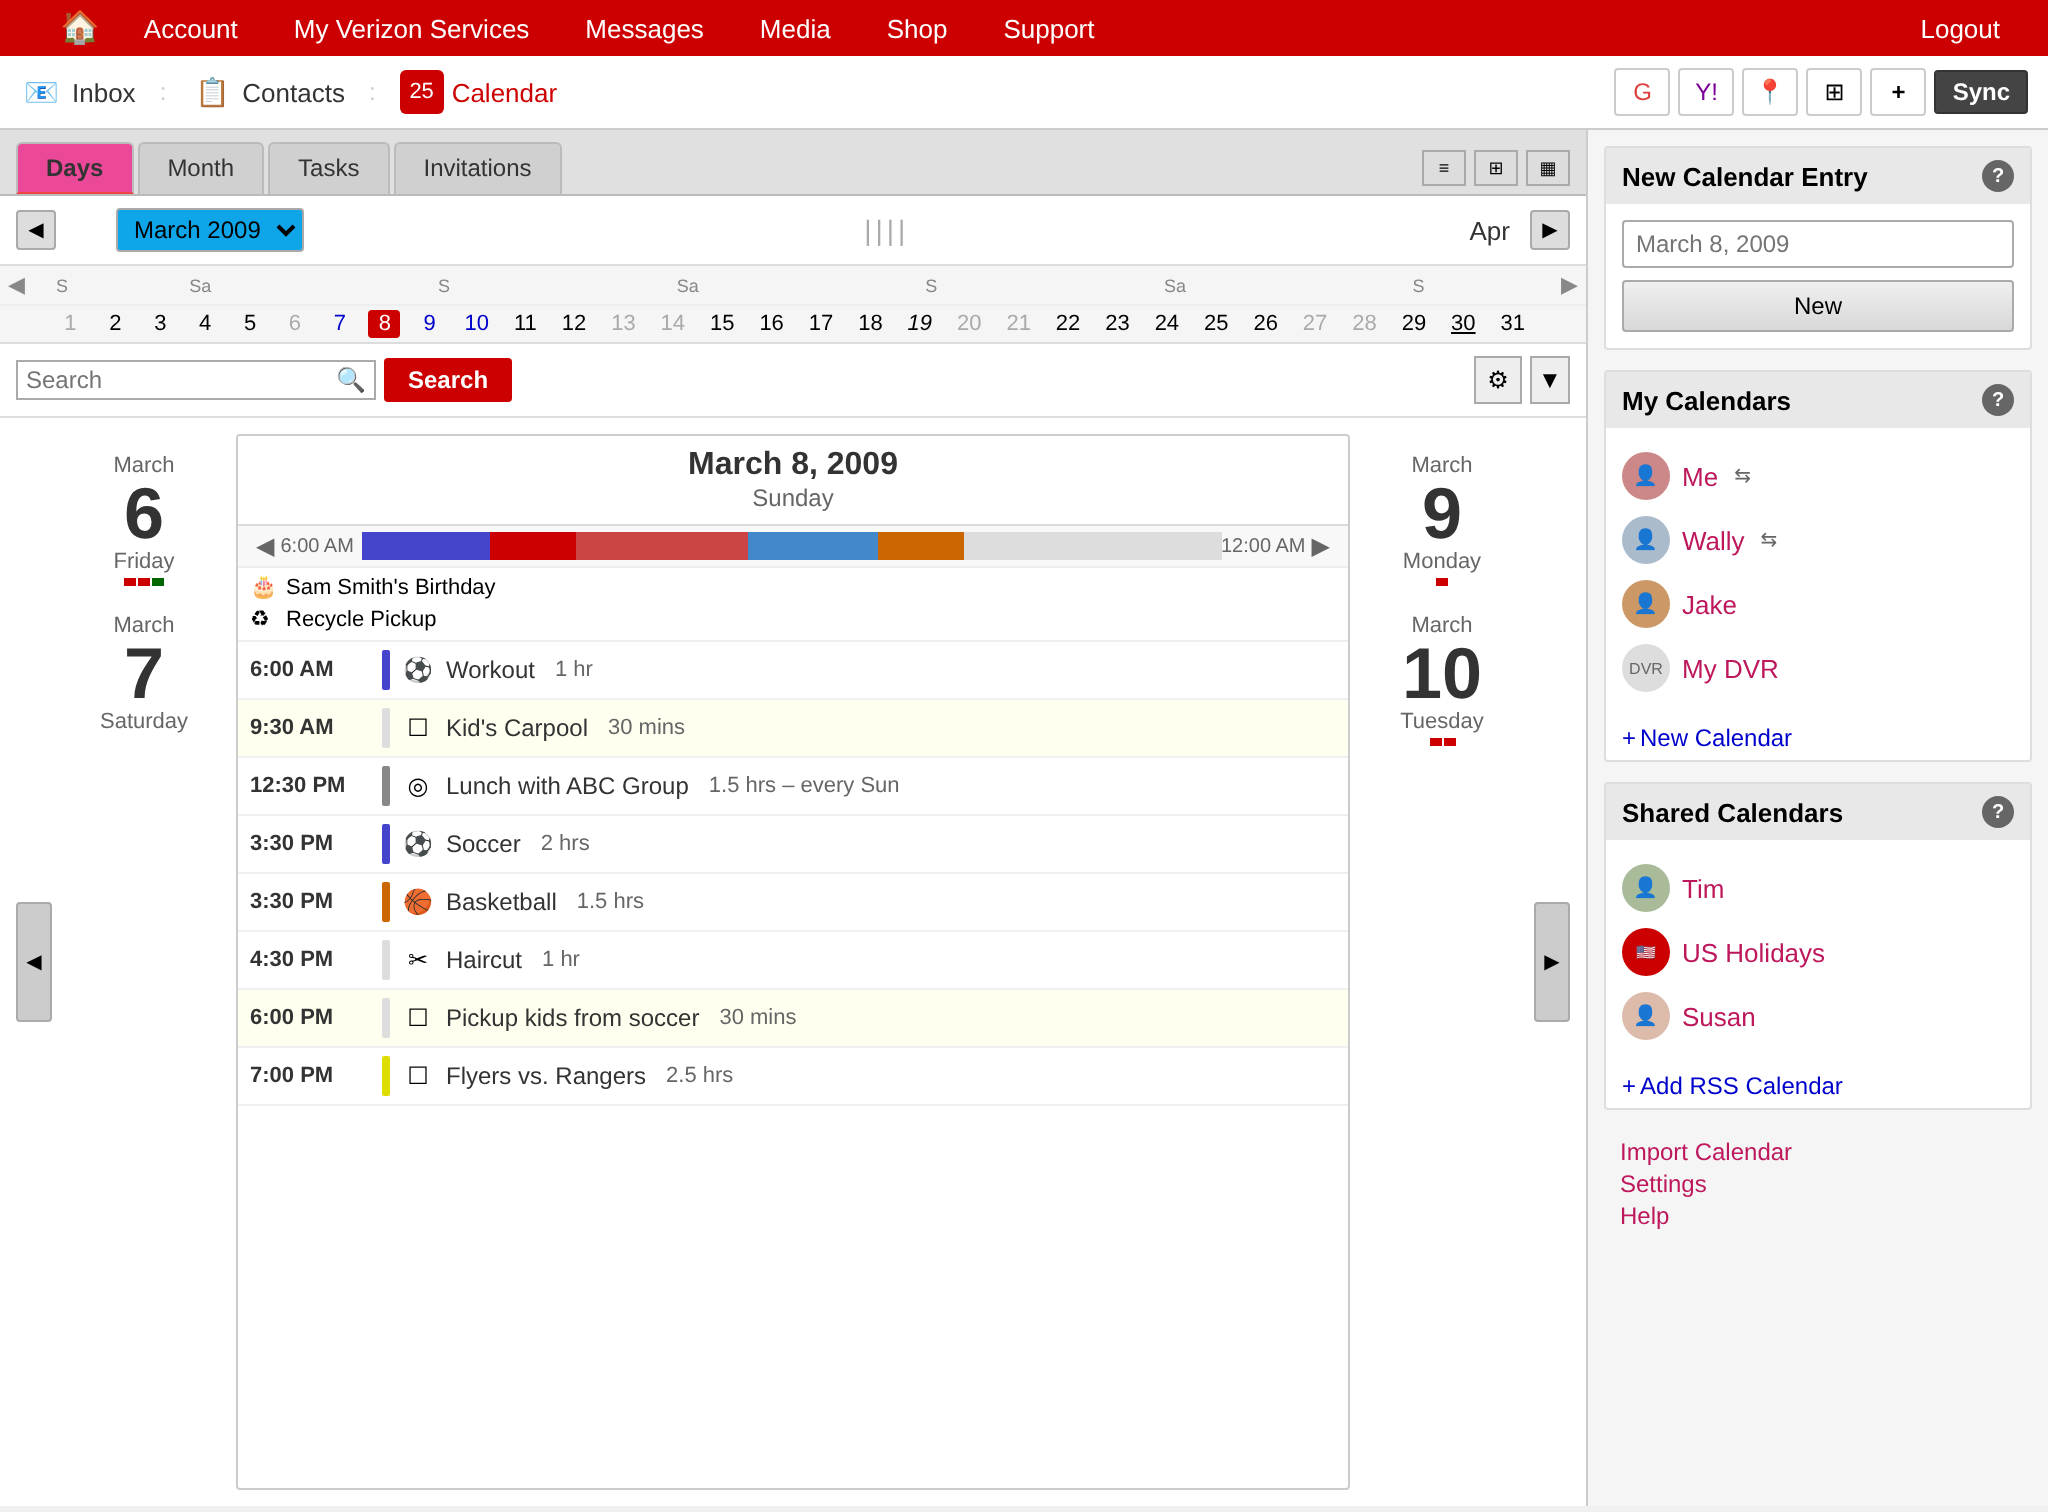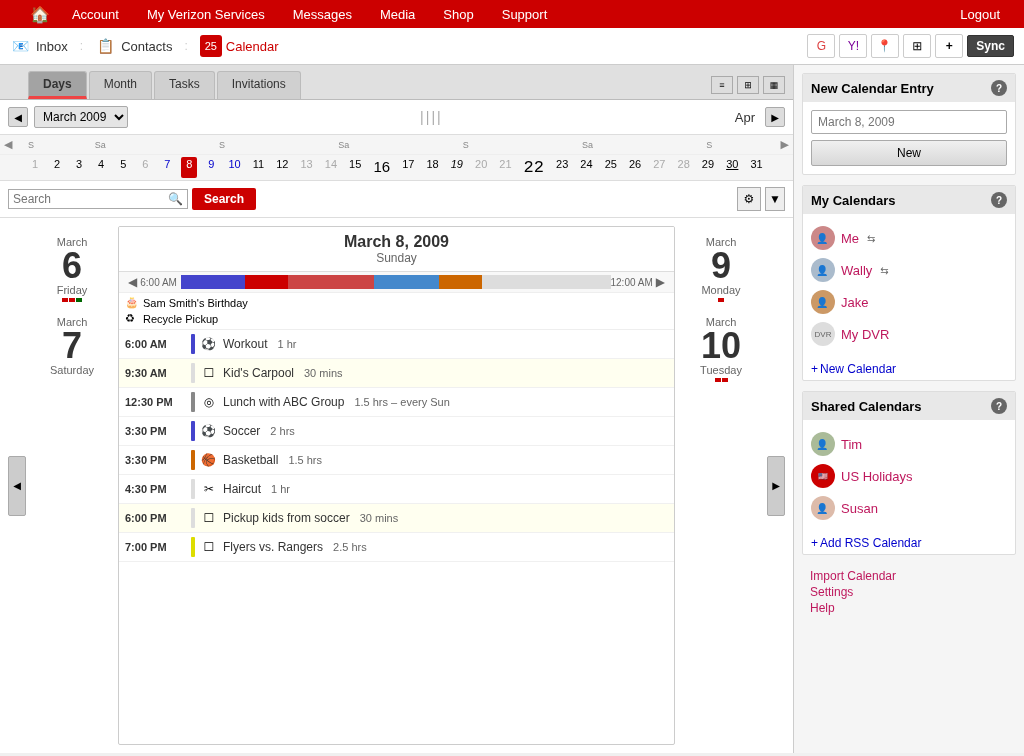--- a/index.html
+++ b/index.html
@@ -89,24 +89,23 @@
       padding: 5px 14px;
       cursor: pointer;
       background: #d0d0d0;
       border: 1px solid #bbb;
       border-bottom: none;
       border-radius: 3px 3px 0 0;
       font-size: 12px;
       color: #333;
     }
     .cal-tab.active {
-      background: #a3a3a3;
-      border-bottom: 3px solid #ef4444;
+      background: #ec4899;
+      border-bottom: 1px solid #ef4444;
       font-weight: bold;
-      margin-left: 20px;
     }
     .cal-tab-right {
       margin-left: auto;
       display: flex; align-items: center; gap: 4px;
     }
     .view-btn {
       width: 22px; height: 18px;
       border: 1px solid #aaa; background: #ddd;
       display: inline-flex; align-items: center; justify-content: center;
       cursor: pointer; font-size: 9px;
@@ -119,21 +118,21 @@
       padding: 6px 8px;
       border-bottom: 1px solid #ddd;
       gap: 6px;
       background: white;
     }
     .month-select {
       display: flex; align-items: center; gap: 4px;
     }
     .month-select select {
       border: 1px solid #aaa; padding: 2px 4px;
-      background: #e5e5e5; font-size: 12px; border-radius: 2px;
+      background: #0ea5e9; font-size: 12px; border-radius: 2px; margin-left: 24px;
     }
     .nav-btn {
       width: 20px; height: 20px;
       background: #ddd; border: 1px solid #aaa;
       cursor: pointer; display: flex; align-items: center; justify-content: center;
       font-size: 10px; border-radius: 2px;
     }
 
     
     .week-strip {
@@ -462,27 +461,27 @@
             <span style="font-size: 11px; padding: 1px 3px; cursor: pointer; min-width: 16px; text-align: center; border-radius: 2px; color: rgb(170, 170, 170);">6</span>
             <span style="font-size: 11px; padding: 1px 3px; cursor: pointer; min-width: 16px; text-align: center; border-radius: 2px; color: rgb(0, 0, 204);">7</span>
             <span style="font-size: 11px; padding: 1px 3px; cursor: pointer; min-width: 16px; text-align: center; border-radius: 2px; background: rgb(204, 0, 0); color: white;">8</span>
             <span style="font-size: 11px; padding: 1px 3px; cursor: pointer; min-width: 16px; text-align: center; border-radius: 2px; color: rgb(0, 0, 204);">9</span>
             <span style="font-size: 11px; padding: 1px 3px; cursor: pointer; min-width: 16px; text-align: center; border-radius: 2px; color: rgb(0, 0, 204);">10</span>
             <span style="font-size: 11px; padding: 1px 3px; cursor: pointer; min-width: 16px; text-align: center; border-radius: 2px;">11</span>
             <span style="font-size: 11px; padding: 1px 3px; cursor: pointer; min-width: 16px; text-align: center; border-radius: 2px;">12</span>
             <span style="font-size: 11px; padding: 1px 3px; cursor: pointer; min-width: 16px; text-align: center; border-radius: 2px; color: rgb(170, 170, 170);">13</span>
             <span style="font-size: 11px; padding: 1px 3px; cursor: pointer; min-width: 16px; text-align: center; border-radius: 2px; color: rgb(170, 170, 170);">14</span>
             <span style="font-size: 11px; padding: 1px 3px; cursor: pointer; min-width: 16px; text-align: center; border-radius: 2px;">15</span>
-            <span style="font-size: 15px; padding: 1px 3px; cursor: pointer; min-width: 16px; text-align: center; border-radius: 2px;">16</span>
+            <span style="font-size: 11px; padding: 1px 3px; cursor: pointer; min-width: 16px; text-align: center; border-radius: 2px;">16</span>
             <span style="font-size: 11px; padding: 1px 3px; cursor: pointer; min-width: 16px; text-align: center; border-radius: 2px;">17</span>
             <span style="font-size: 11px; padding: 1px 3px; cursor: pointer; min-width: 16px; text-align: center; border-radius: 2px;">18</span>
             <span style="font-size: 11px; padding: 1px 3px; cursor: pointer; min-width: 16px; text-align: center; border-radius: 2px; font-style: italic;">19</span>
             <span style="font-size: 11px; padding: 1px 3px; cursor: pointer; min-width: 16px; text-align: center; border-radius: 2px; color: rgb(170, 170, 170);">20</span>
             <span style="font-size: 11px; padding: 1px 3px; cursor: pointer; min-width: 16px; text-align: center; border-radius: 2px; color: rgb(170, 170, 170);">21</span>
-            <span style="font-size: 17px; padding: 1px 3px; cursor: pointer; min-width: 16px; text-align: center; border-radius: 2px; font-family: Liberation Mono, monospace;">22</span>
+            <span style="font-size: 11px; padding: 1px 3px; cursor: pointer; min-width: 16px; text-align: center; border-radius: 2px;">22</span>
             <span style="font-size: 11px; padding: 1px 3px; cursor: pointer; min-width: 16px; text-align: center; border-radius: 2px;">23</span>
             <span style="font-size: 11px; padding: 1px 3px; cursor: pointer; min-width: 16px; text-align: center; border-radius: 2px;">24</span>
             <span style="font-size: 11px; padding: 1px 3px; cursor: pointer; min-width: 16px; text-align: center; border-radius: 2px;">25</span>
             <span style="font-size: 11px; padding: 1px 3px; cursor: pointer; min-width: 16px; text-align: center; border-radius: 2px;">26</span>
             <span style="font-size: 11px; padding: 1px 3px; cursor: pointer; min-width: 16px; text-align: center; border-radius: 2px; color: rgb(170, 170, 170);">27</span>
             <span style="font-size: 11px; padding: 1px 3px; cursor: pointer; min-width: 16px; text-align: center; border-radius: 2px; color: rgb(170, 170, 170);">28</span>
             <span style="font-size: 11px; padding: 1px 3px; cursor: pointer; min-width: 16px; text-align: center; border-radius: 2px;">29</span>
             <span style="font-size: 11px; padding: 1px 3px; cursor: pointer; min-width: 16px; text-align: center; border-radius: 2px; text-decoration: underline;">30</span>
             <span style="font-size: 11px; padding: 1px 3px; cursor: pointer; min-width: 16px; text-align: center; border-radius: 2px;">31</span>
           </div>

